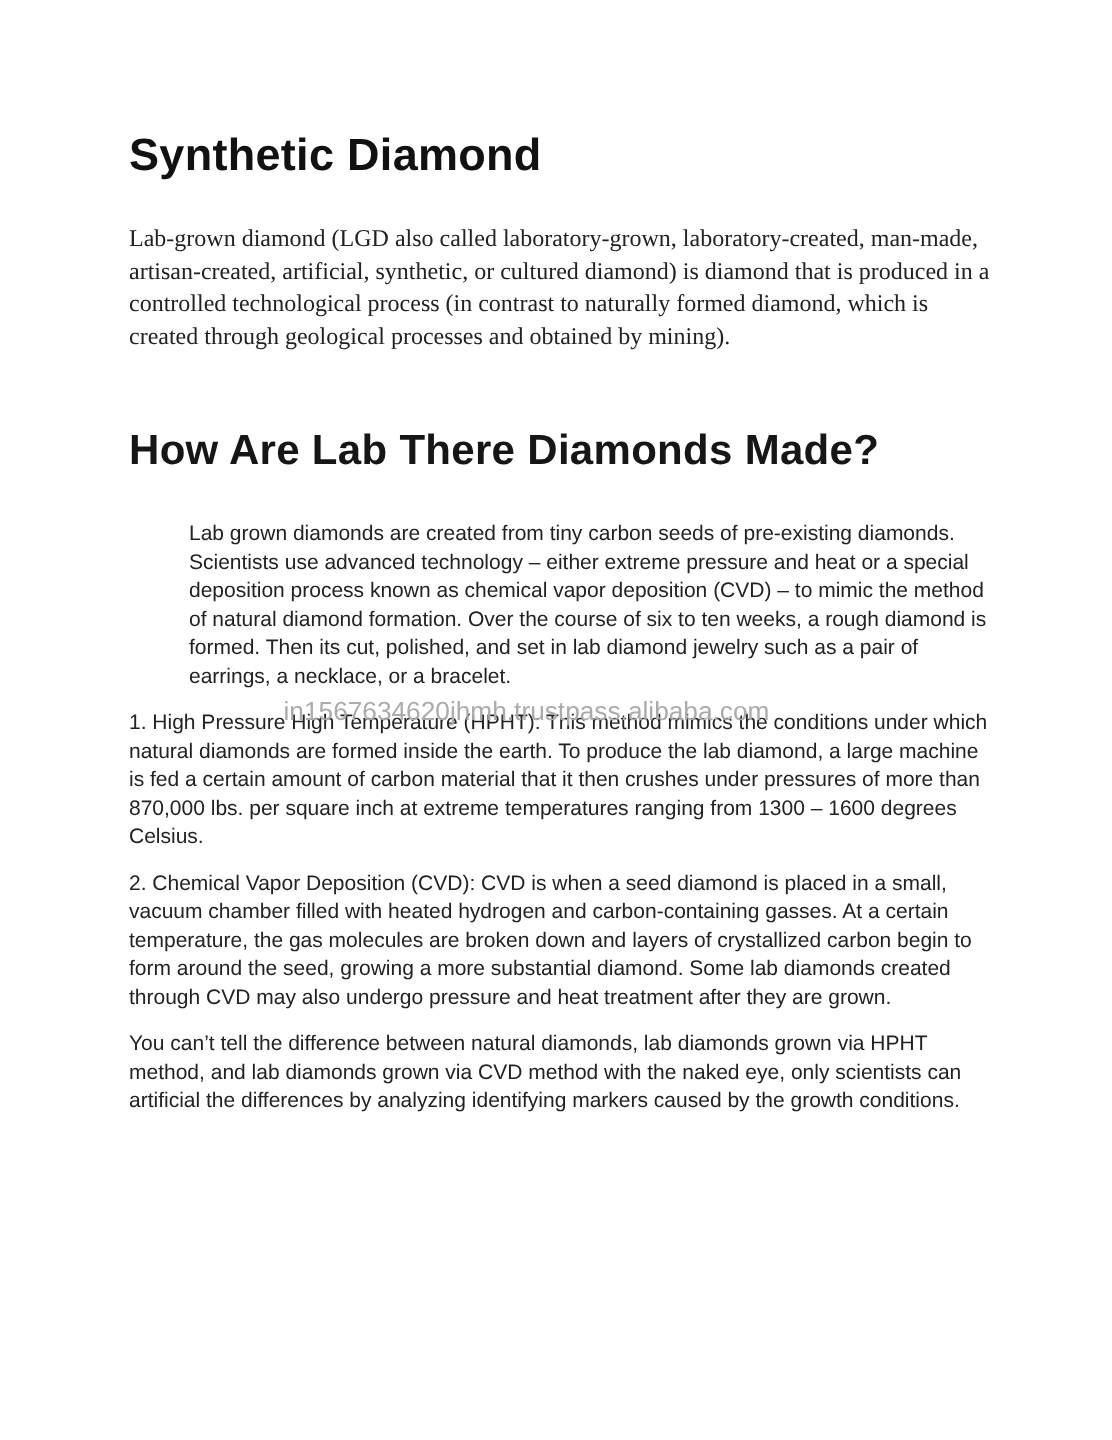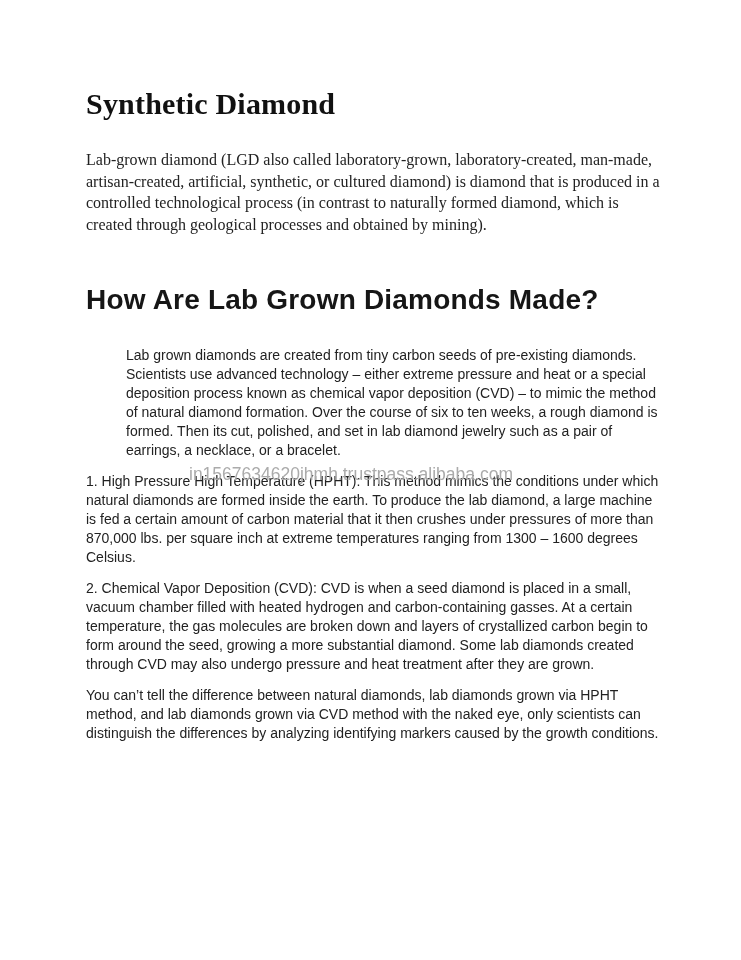--- a/index.html
+++ b/index.html
@@ -13,21 +13,21 @@
     height: 960px;
     background: #ffffff;
     box-sizing: border-box;
     padding: 86px 80px 0 86px;
     overflow: hidden;
     font-family: "Liberation Sans", sans-serif;
     color: #1f1f1f;
   }
   .doc-title {
     margin: 0;
-    font-family: Liberation Serif, serif;
+    font-family: Liberation Sans, sans-serif;
     font-weight: bold;
     font-size: 30px;
     line-height: 36px;
     color: #111111;
     letter-spacing: 0.2px;
   }
   .intro {
     margin: 27px 0 0 0;
     font-size: 16px;
     line-height: 21.5px;
@@ -71,26 +71,26 @@
 </style>
 </head>
 <body>
 
 <div class="page">
 
   <h1 class="doc-title">Synthetic Diamond</h1>
 
   <p class="intro">Lab-grown diamond (LGD also called laboratory-grown, laboratory-created, man-made, artisan-created, artificial, synthetic, or cultured diamond) is diamond that is produced in a controlled technological process (in contrast to naturally formed diamond, which is created through geological processes and obtained by mining).</p>
 
-  <h2 class="section-heading">How Are Lab Grown Diamonds Made?</h2>
+  <h2 class="section-heading">How Are Lab There Diamonds Made?</h2>
 
   <p class="body-para first-after-heading">Lab grown diamonds are created from tiny carbon seeds of pre-existing diamonds. Scientists use advanced technology – either extreme pressure and heat or a special deposition process known as chemical vapor deposition (CVD) – to mimic the method of natural diamond formation. Over the course of six to ten weeks, a rough diamond is formed. Then its cut, polished, and set in lab diamond jewelry such as a pair of earrings, a necklace, or a bracelet.</p>
 
 
   <p class="body-para">1. High Pressure High Temperature (HPHT): This method mimics the conditions under which natural diamonds are formed inside the earth. To produce the lab diamond, a large machine is fed a certain amount of carbon material that it then crushes under pressures of more than 870,000 lbs. per square inch at extreme temperatures ranging from 1300 – 1600 degrees Celsius.</p>
 
   <p class="body-para">2. Chemical Vapor Deposition (CVD): CVD is when a seed diamond is placed in a small, vacuum chamber filled with heated hydrogen and carbon-containing gasses. At a certain temperature, the gas molecules are broken down and layers of crystallized carbon begin to form around the seed, growing a more substantial diamond. Some lab diamonds created through CVD may also undergo pressure and heat treatment after they are grown.</p>
 
-  <p class="body-para">You can’t tell the difference between natural diamonds, lab diamonds grown via HPHT method, and lab diamonds grown via CVD method with the naked eye, only scientists can distinguish the differences by analyzing identifying markers caused by the growth conditions.</p>
+  <p class="body-para">You can’t tell the difference between natural diamonds, lab diamonds grown via HPHT method, and lab diamonds grown via CVD method with the naked eye, only scientists can artificial the differences by analyzing identifying markers caused by the growth conditions.</p>
 
   <div class="watermark">in1567634620jhmh.trustpass.alibaba.com</div>
 
 </div>
 
 </body></html>

